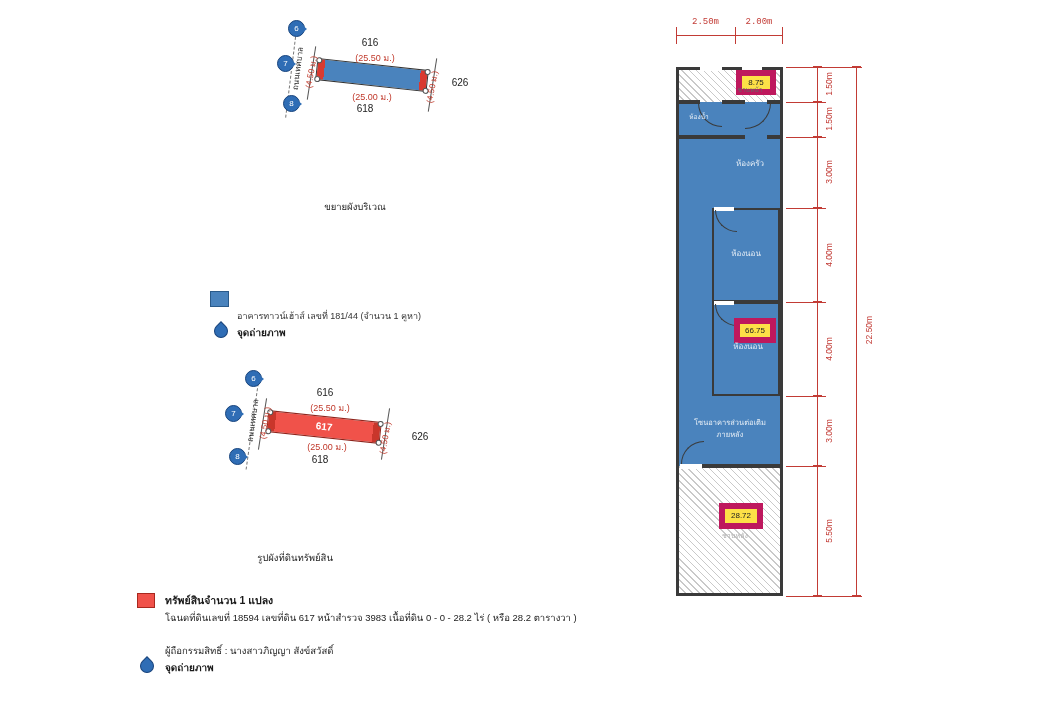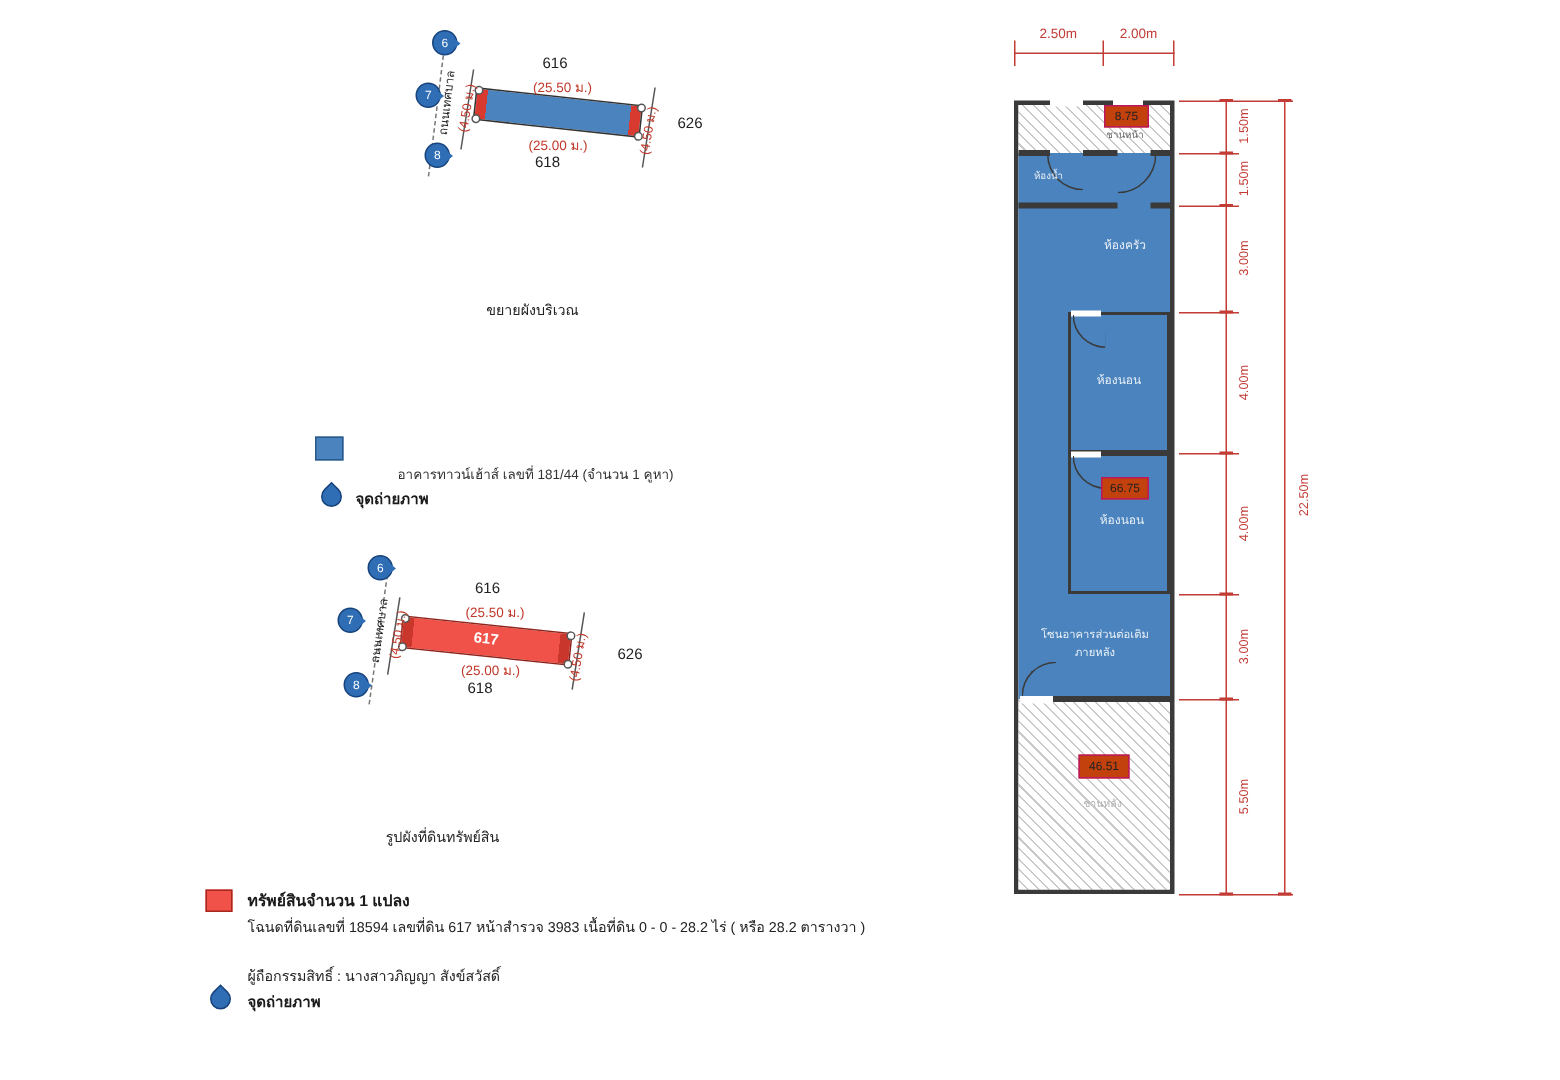--- a/index.html
+++ b/index.html
@@ -17,22 +17,22 @@
   .pin::after{content:"";position:absolute;right:-7px;top:4px;border:4px solid transparent;border-left:5px solid #2f6db5;}
   .drop{position:absolute;width:12px;height:12px;background:#2f6db5;border:1px solid #17437c;
         border-radius:0 50% 50% 50%;transform:rotate(45deg);}
   .sw{position:absolute;box-sizing:border-box;}
   .wall{position:absolute;background:#3a3a3a;}
   .whitegap{position:absolute;background:#fff;}
   .arc{position:absolute;box-sizing:border-box;border:0 solid #3a3a3a;}
   .hatch{background:repeating-linear-gradient(45deg,#fff 0 4px,#c9c9c9 4px 5px);}
   .dim{position:absolute;background:#c23b35;}
   .dlbl{position:absolute;font-size:8.5px;color:#c23b35;text-align:center;transform:rotate(-90deg);white-space:nowrap;}
-  .tdlbl{position:absolute;font-size:9px;color:#c23b35;text-align:center;white-space:nowrap;}
-  .area-box{position:absolute;background:#c2410c;border:1px solid #be185d;font-size:8px;color:#222;text-align:center;}
+  .tdlbl{position:absolute;font-size:9px;color:#c23b35;text-align:center;white-space:nowrap;font-family:Liberation Mono, monospace;}
+  .area-box{position:absolute;background:#fde047;border:6px solid #be185d;font-size:8px;color:#222;text-align:center;}
   .room-lbl{position:absolute;text-align:center;color:#e9f0f7;white-space:nowrap;}
   .room{position:absolute;border:2px solid #3a3a3a;box-sizing:border-box;}
   .legend-bold{position:absolute;font-size:11px;font-weight:bold;color:#1a1a1a;white-space:nowrap;}
   .legend-sub{position:absolute;font-size:9px;color:#333;white-space:nowrap;}
   .photo-lbl{position:absolute;font-size:10px;font-weight:bold;color:#1a1a1a;white-space:nowrap;}
   .info-line{position:absolute;font-size:9.5px;color:#222;white-space:nowrap;}
 </style>
 </head>
 <body>
 
@@ -58,21 +58,21 @@
     <div class="rlbl" style="left:337px;top:90px;width:70px;">(25.00 ม.)</div>
     <div class="lbl" style="left:345px;top:103px;width:40px;">618</div>
     <div class="lbl" style="left:445px;top:77px;width:30px;">626</div>
     <div class="rlbl" style="left:289px;top:65px;width:44px;font-size:8.5px;transform:rotate(-80deg);">(4.50 ม.)</div>
     <div class="rlbl" style="left:410px;top:80px;width:44px;font-size:8.5px;transform:rotate(-80deg);">(4.50 ม.)</div>
     <div class="lbl" style="left:305px;top:199px;width:100px;font-size:9.5px;">ขยายผังบริเวณ</div>
   </div>
 
   <div class="abs" style="left:0;top:280px;width:520px;height:70px;">
     <div class="sw" style="left:210px;top:11px;width:19px;height:16px;background:#4a83bd;border:1px solid #2a5a8a;"></div>
-    <div class="legend-sub" style="left:237px;top:29px;margin-left:28px;">อาคารทาวน์เฮ้าส์ เลขที่ 181/44 (จำนวน 1 คูหา)</div>
+    <div class="legend-sub" style="left:237px;top:29px;">อาคารทาวน์เฮ้าส์ เลขที่ 181/44 (จำนวน 1 คูหา)</div>
     <div class="drop" style="left:214px;top:44px;"></div>
     <div class="photo-lbl" style="left:237px;top:45px;">จุดถ่ายภาพ</div>
   </div>
 
   <div class="abs" style="left:0;top:360px;width:520px;height:210px;">
     <div class="dash" style="left:252px;top:18px;height:92px;transform:rotate(8deg);"></div>
     <div class="lbl" style="left:217px;top:54px;width:72px;font-size:8px;transform:rotate(-82deg);">ถนนเทศบาล</div>
     <div class="pin" style="left:245px;top:10px;">6</div>
     <div class="pin" style="left:225px;top:45px;">7</div>
     <div class="pin" style="left:229px;top:88px;">8</div>
@@ -138,21 +138,21 @@
 
     <div class="area-box" style="left:136px;top:70px;width:28px;height:13px;line-height:13px;">8.75</div>
     <div class="room-lbl" style="left:128px;top:85px;width:44px;font-size:6.5px;color:#666;">ชานหน้า</div>
     <div class="room-lbl" style="left:80px;top:112px;width:38px;font-size:6.5px;">ห้องน้ำ</div>
     <div class="room-lbl" style="left:126px;top:157px;width:48px;font-size:8px;">ห้องครัว</div>
     <div class="room-lbl" style="left:122px;top:247px;width:48px;font-size:8px;">ห้องนอน</div>
     <div class="area-box" style="left:134px;top:318px;width:30px;height:13px;line-height:13px;">66.75</div>
     <div class="room-lbl" style="left:124px;top:340px;width:48px;font-size:8px;">ห้องนอน</div>
     <div class="room-lbl" style="left:81px;top:416px;width:98px;font-size:7.5px;">โซนอาคารส่วนต่อเติม</div>
     <div class="room-lbl" style="left:81px;top:428px;width:98px;font-size:7.5px;">ภายหลัง</div>
-    <div class="area-box" style="left:119px;top:503px;width:32px;height:14px;line-height:14px;">46.51</div>
+    <div class="area-box" style="left:119px;top:503px;width:32px;height:14px;line-height:14px;">28.72</div>
     <div class="room-lbl" style="left:119px;top:530px;width:32px;font-size:7px;color:#b0b0b0;">ชานหลัง</div>
 
     <div class="tdlbl" style="left:76px;top:17px;width:59px;">2.50m</div>
     <div class="tdlbl" style="left:135px;top:17px;width:48px;">2.00m</div>
     <div class="dim" style="left:76px;top:35px;width:107px;height:1px;"></div>
     <div class="dim" style="left:76px;top:27px;width:1px;height:17px;"></div>
     <div class="dim" style="left:135px;top:27px;width:1px;height:17px;"></div>
     <div class="dim" style="left:182px;top:27px;width:1px;height:17px;"></div>
 
     <div class="dim" style="left:186px;top:67px;width:76px;height:1px;"></div>

